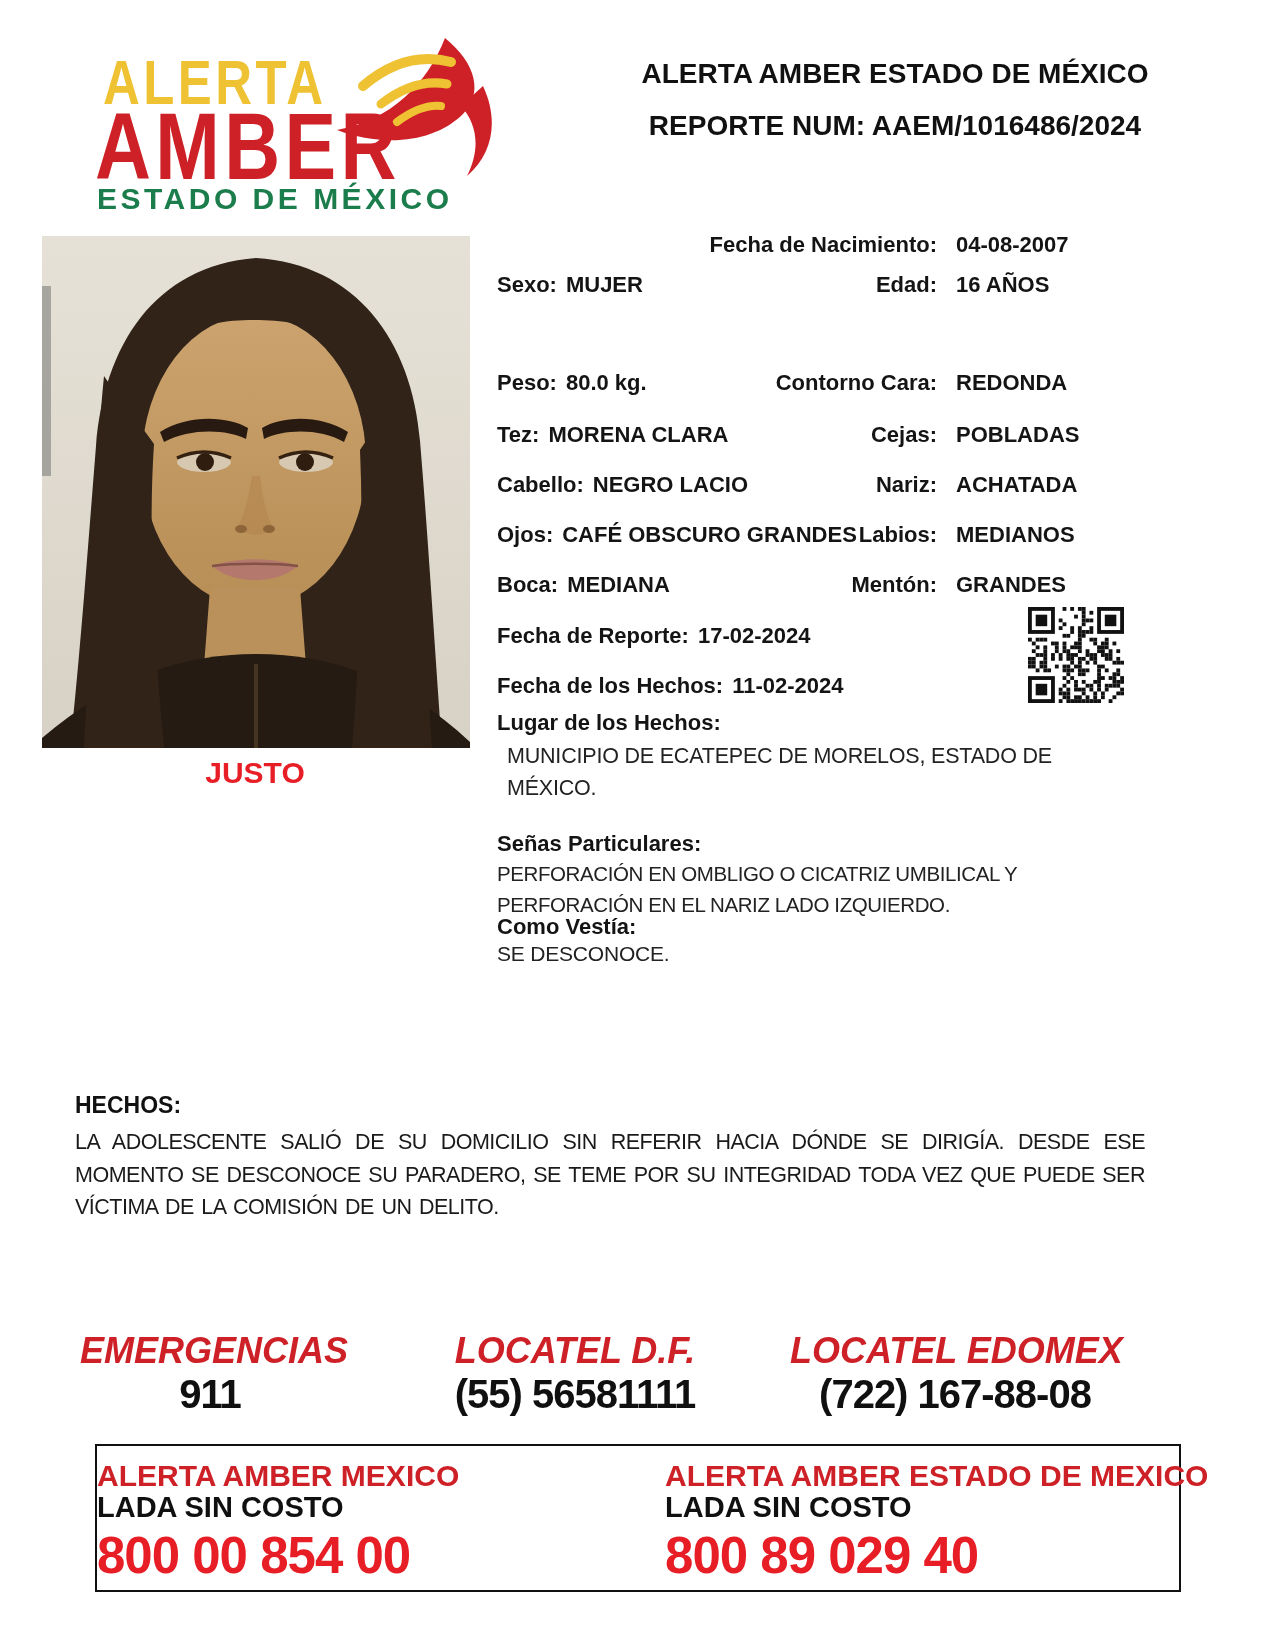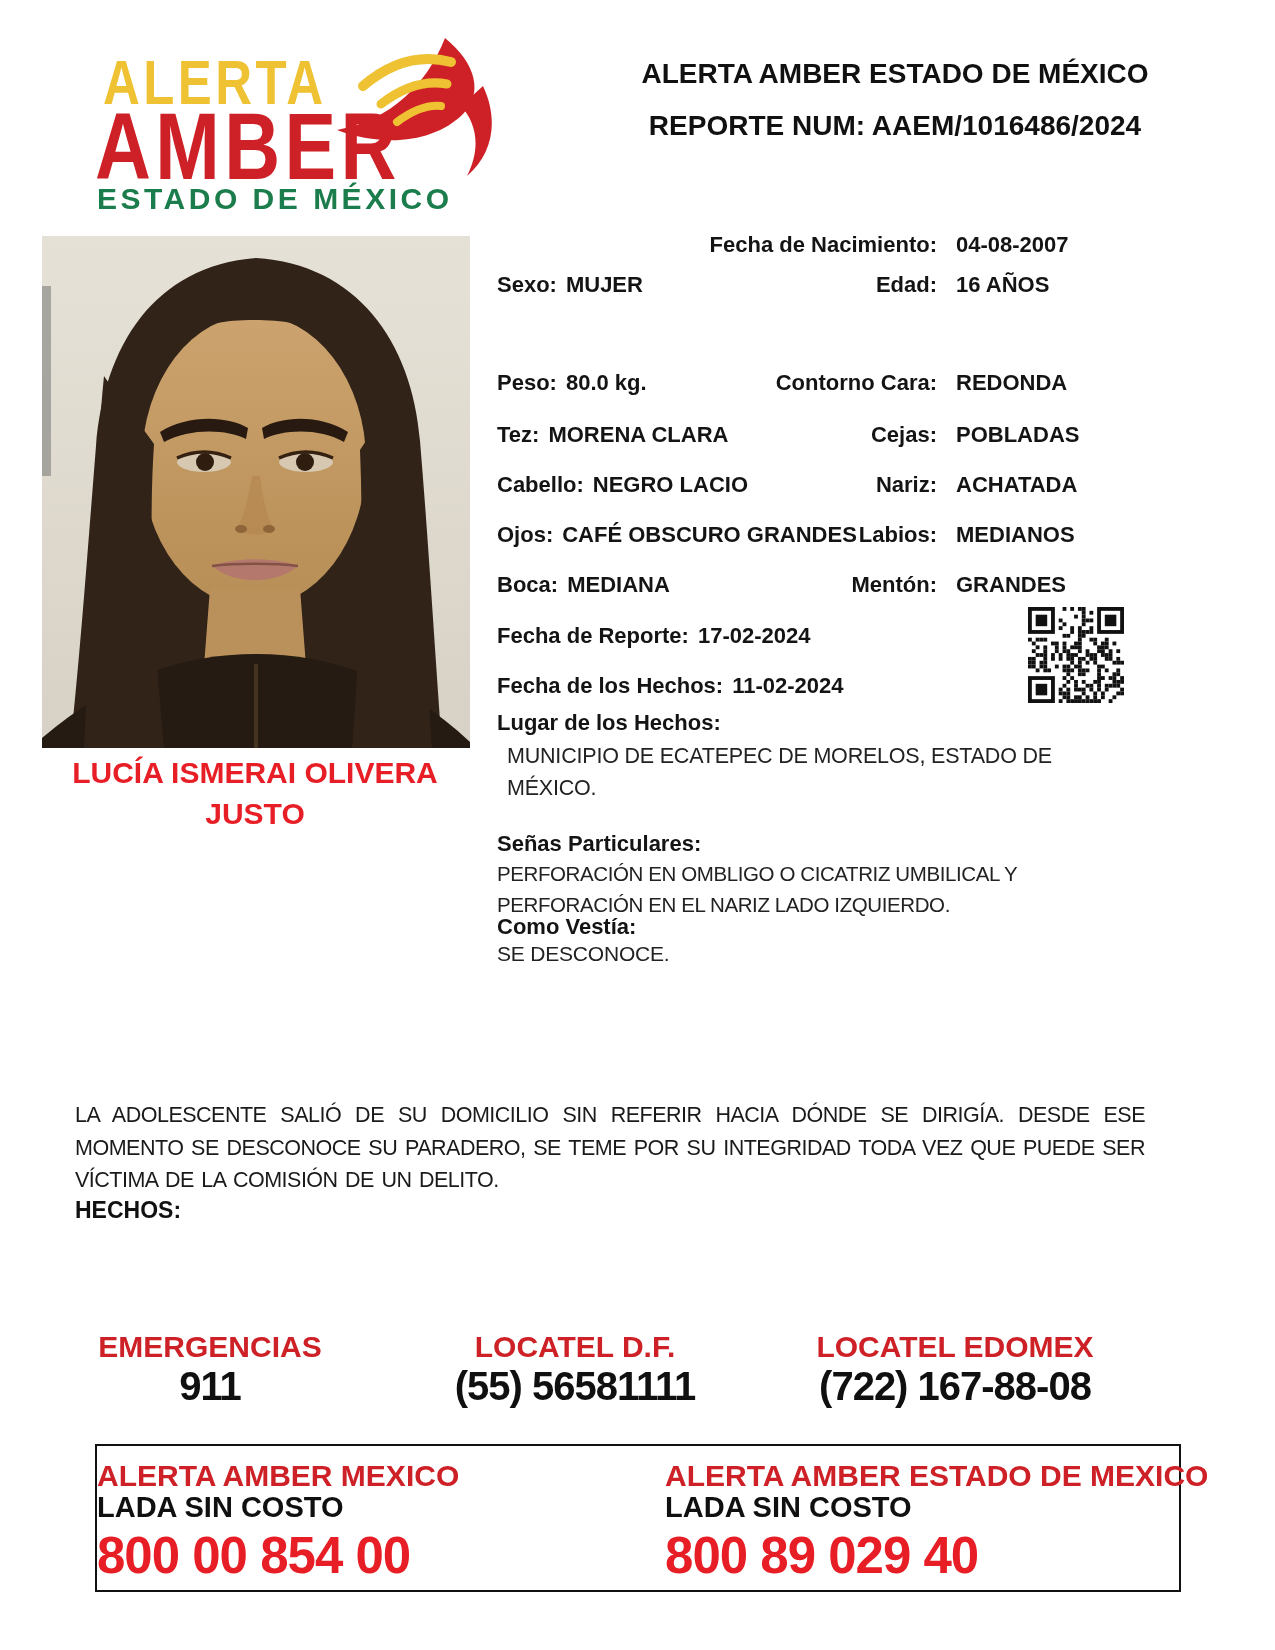--- a/index.html
+++ b/index.html
@@ -62,21 +62,21 @@
   #hechos-label { font-size:23px; font-weight:bold; color:#111; }
   #hechos-text {
     margin-top:7px; font-size:21.5px; line-height:32.5px; color:#1a1a1a;
     text-align:justify; letter-spacing:-0.5px; word-spacing:2px;
   }
   
   .contact { position:absolute; top:1330px; text-align:center; }
   #contact-0 { left:80px;  width:260px; }
   #contact-1 { left:420px; width:310px; }
   #contact-2 { left:790px; width:330px; }
-  .contact-label  { font-size:30px; font-weight:bold; color:var(--red); white-space:nowrap; }
+  .contact-label  { font-size:36px; font-weight:bold; color:var(--red); white-space:nowrap;font-style:italic; }
   .contact-number { font-size:40px; font-weight:bold; color:#101010; margin-top:0; white-space:nowrap; letter-spacing:-1px; }
   
   #footer-box {
     position:absolute; left:95px; top:1444px; width:1086px; height:148px;
     border:2.5px solid #111; background:#fff; display:flex;
   }
   .fcol { text-align:left; padding-top:13px; }
   #fcol-left  { flex:0 0 52.5%; }
   #fcol-right { flex:0 0 47.5%; }
   .ftitle  { font-size:30px; font-weight:bold; color:var(--red); line-height:33px; white-space:nowrap; }
@@ -149,21 +149,20 @@
       <path d="M0,512 L0,502 C70,442 140,418 214,418 C290,418 362,444 428,506 L428,512 Z" fill="#191009"></path>
       <path d="M214,428 L214,512" stroke="#3c2a1a" stroke-width="4"></path>
 
       <path d="M62,140 C52,240 50,360 42,512 L122,512 C112,400 106,298 112,208 C98,188 78,164 62,140 Z" fill="#261810"></path>
       <path d="M366,148 C376,250 380,370 390,512 L310,512 C318,410 322,308 318,214 C332,192 352,170 366,148 Z" fill="#261810"></path>
       <rect width="428" height="512" fill="#c8b890" opacity="0.07"></rect>
     </svg>
   </div>
 
   <div id="name">
-    <div>LUCÍA ISMERAI OLIVERA</div>
     <div>JUSTO</div>
   </div>
 
   <div id="details">
     <div class="drow" style="top:4px">
       <span class="dright"><span class="lbl">Fecha de Nacimiento:</span></span>
       <span class="drval val">04-08-2007</span>
     </div>
     <div class="drow" style="top:44px">
       <span class="dleft"><span class="lbl">Sexo:</span><span class="val">MUJER</span></span>
@@ -412,22 +411,22 @@
   <div class="sec-label" id="lugar-label">Lugar de los Hechos:</div>
   <div class="sec-value" id="lugar-value">MUNICIPIO DE ECATEPEC DE MORELOS, ESTADO DE MÉXICO.</div>
 
   <div class="sec-label" id="senas-label">Señas Particulares:</div>
   <div class="sec-value" id="senas-value">PERFORACIÓN EN OMBLIGO O CICATRIZ UMBILICAL  Y PERFORACIÓN EN EL NARIZ LADO IZQUIERDO.</div>
 
   <div class="sec-label" id="vestia-label">Como Vestía:</div>
   <div class="sec-value" id="vestia-value">SE DESCONOCE.</div>
 
   <div id="hechos">
+    <div id="hechos-label">HECHOS:</div>
     <div id="hechos-text">LA ADOLESCENTE SALIÓ DE SU DOMICILIO SIN REFERIR HACIA DÓNDE SE DIRIGÍA. DESDE ESE MOMENTO SE DESCONOCE SU PARADERO, SE TEME POR SU INTEGRIDAD TODA VEZ QUE PUEDE SER VÍCTIMA DE LA COMISIÓN DE UN DELITO.</div>
-    <div id="hechos-label">HECHOS:</div>
   </div>
 
   <div class="contact" id="contact-0">
     <div class="contact-label">EMERGENCIAS</div>
     <div class="contact-number">911</div>
   </div>
   <div class="contact" id="contact-1">
     <div class="contact-label">LOCATEL D.F.</div>
     <div class="contact-number">(55) 56581111</div>
   </div>

